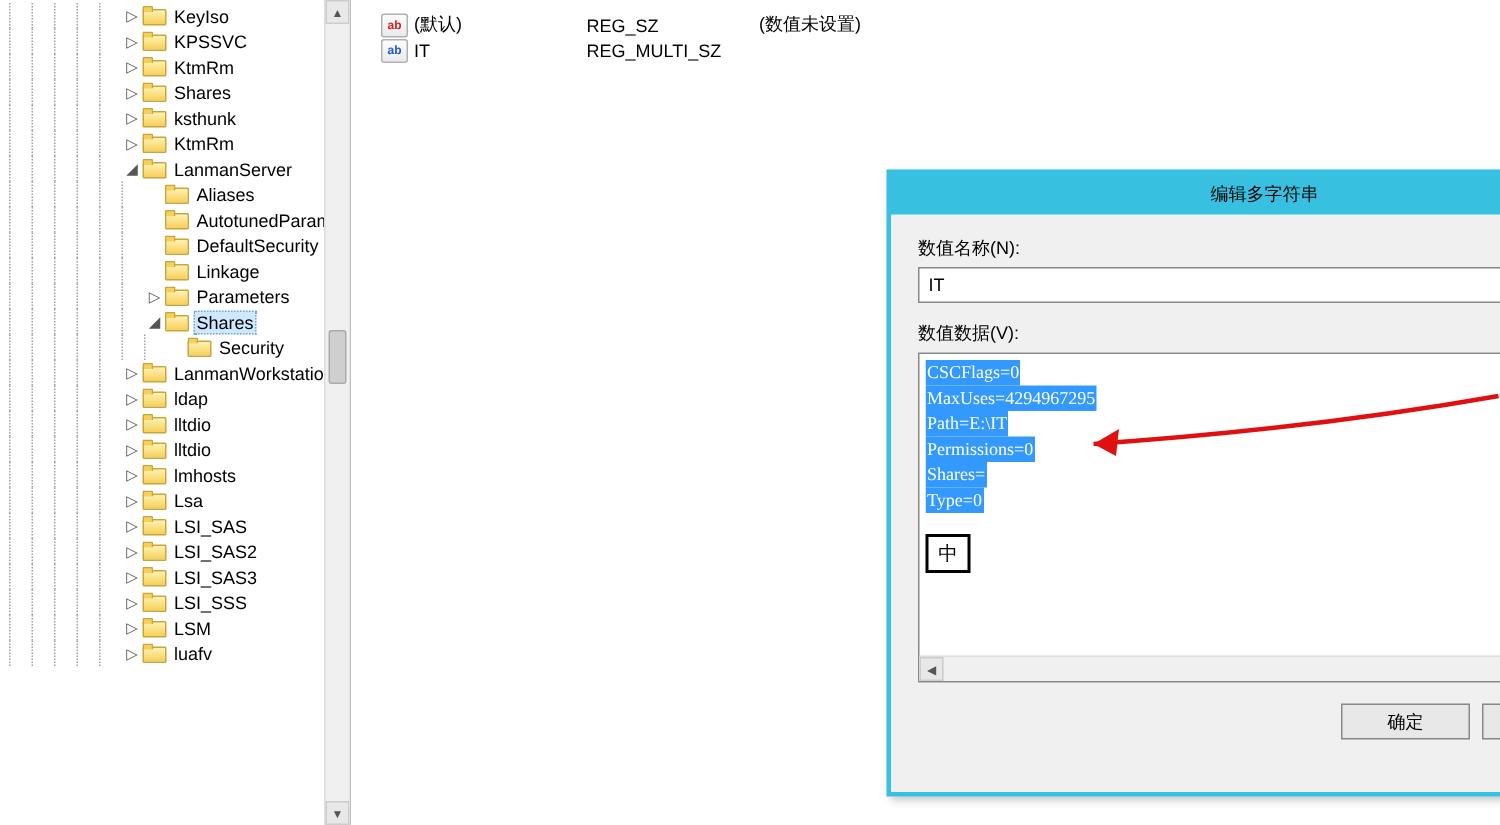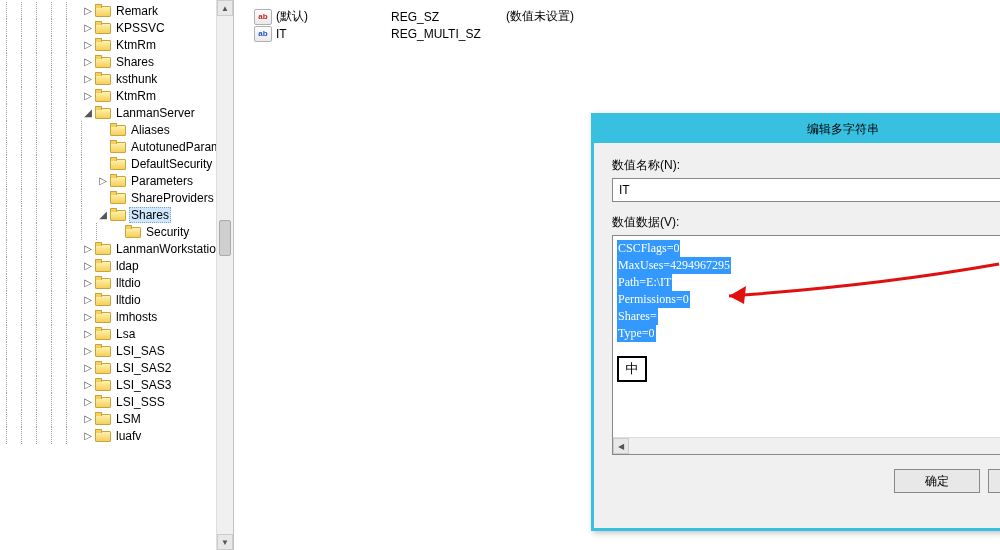--- a/index.html
+++ b/index.html
@@ -50,21 +50,21 @@
   <div class="tree-panel">
     <div class="tree" id="tree">
         <div class="tree-row">
           <span class="dotline" style="margin-left: 6px; width: 14px;"></span>
           <span class="dotline" style="margin-left: 0px; width: 14px;"></span>
           <span class="dotline" style="margin-left: 0px; width: 14px;"></span>
           <span class="dotline" style="margin-left: 0px; width: 14px;"></span>
           <span class="dotline" style="margin-left: 0px; width: 14px;"></span>
           <span class="exp">▷</span>
           <span class="folder"></span>
-          <span class="tree-label">Remark</span>
+          <span class="tree-label">KeyIso</span>
         </div>
         <div class="tree-row">
           <span class="dotline" style="margin-left: 6px; width: 14px;"></span>
           <span class="dotline" style="margin-left: 0px; width: 14px;"></span>
           <span class="dotline" style="margin-left: 0px; width: 14px;"></span>
           <span class="dotline" style="margin-left: 0px; width: 14px;"></span>
           <span class="dotline" style="margin-left: 0px; width: 14px;"></span>
           <span class="exp">▷</span>
           <span class="folder"></span>
           <span class="tree-label">KPSSVC</span>
@@ -152,34 +152,34 @@
           <span class="folder"></span>
           <span class="tree-label">DefaultSecurity</span>
         </div>
         <div class="tree-row">
           <span class="dotline" style="margin-left: 6px; width: 14px;"></span>
           <span class="dotline" style="margin-left: 0px; width: 14px;"></span>
           <span class="dotline" style="margin-left: 0px; width: 14px;"></span>
           <span class="dotline" style="margin-left: 0px; width: 14px;"></span>
           <span class="dotline" style="margin-left: 0px; width: 14px;"></span>
           <span class="dotline" style="margin-left: 0px; width: 14px;"></span>
+          <span class="exp empty">·</span>
+          <span class="folder"></span>
+          <span class="tree-label">Linkage</span>
+        </div>
+        <div class="tree-row">
+          <span class="dotline" style="margin-left: 6px; width: 14px;"></span>
+          <span class="dotline" style="margin-left: 0px; width: 14px;"></span>
+          <span class="dotline" style="margin-left: 0px; width: 14px;"></span>
+          <span class="dotline" style="margin-left: 0px; width: 14px;"></span>
+          <span class="dotline" style="margin-left: 0px; width: 14px;"></span>
+          <span class="dotline" style="margin-left: 0px; width: 14px;"></span>
           <span class="exp">▷</span>
           <span class="folder"></span>
           <span class="tree-label">Parameters</span>
-        </div>
-        <div class="tree-row">
-          <span class="dotline" style="margin-left: 6px; width: 14px;"></span>
-          <span class="dotline" style="margin-left: 0px; width: 14px;"></span>
-          <span class="dotline" style="margin-left: 0px; width: 14px;"></span>
-          <span class="dotline" style="margin-left: 0px; width: 14px;"></span>
-          <span class="dotline" style="margin-left: 0px; width: 14px;"></span>
-          <span class="dotline" style="margin-left: 0px; width: 14px;"></span>
-          <span class="exp empty">·</span>
-          <span class="folder"></span>
-          <span class="tree-label">ShareProviders</span>
         </div>
         <div class="tree-row">
           <span class="dotline" style="margin-left: 6px; width: 14px;"></span>
           <span class="dotline" style="margin-left: 0px; width: 14px;"></span>
           <span class="dotline" style="margin-left: 0px; width: 14px;"></span>
           <span class="dotline" style="margin-left: 0px; width: 14px;"></span>
           <span class="dotline" style="margin-left: 0px; width: 14px;"></span>
           <span class="dotline" style="margin-left: 0px; width: 14px;"></span>
           <span class="exp">◢</span>
           <span class="folder"></span>

